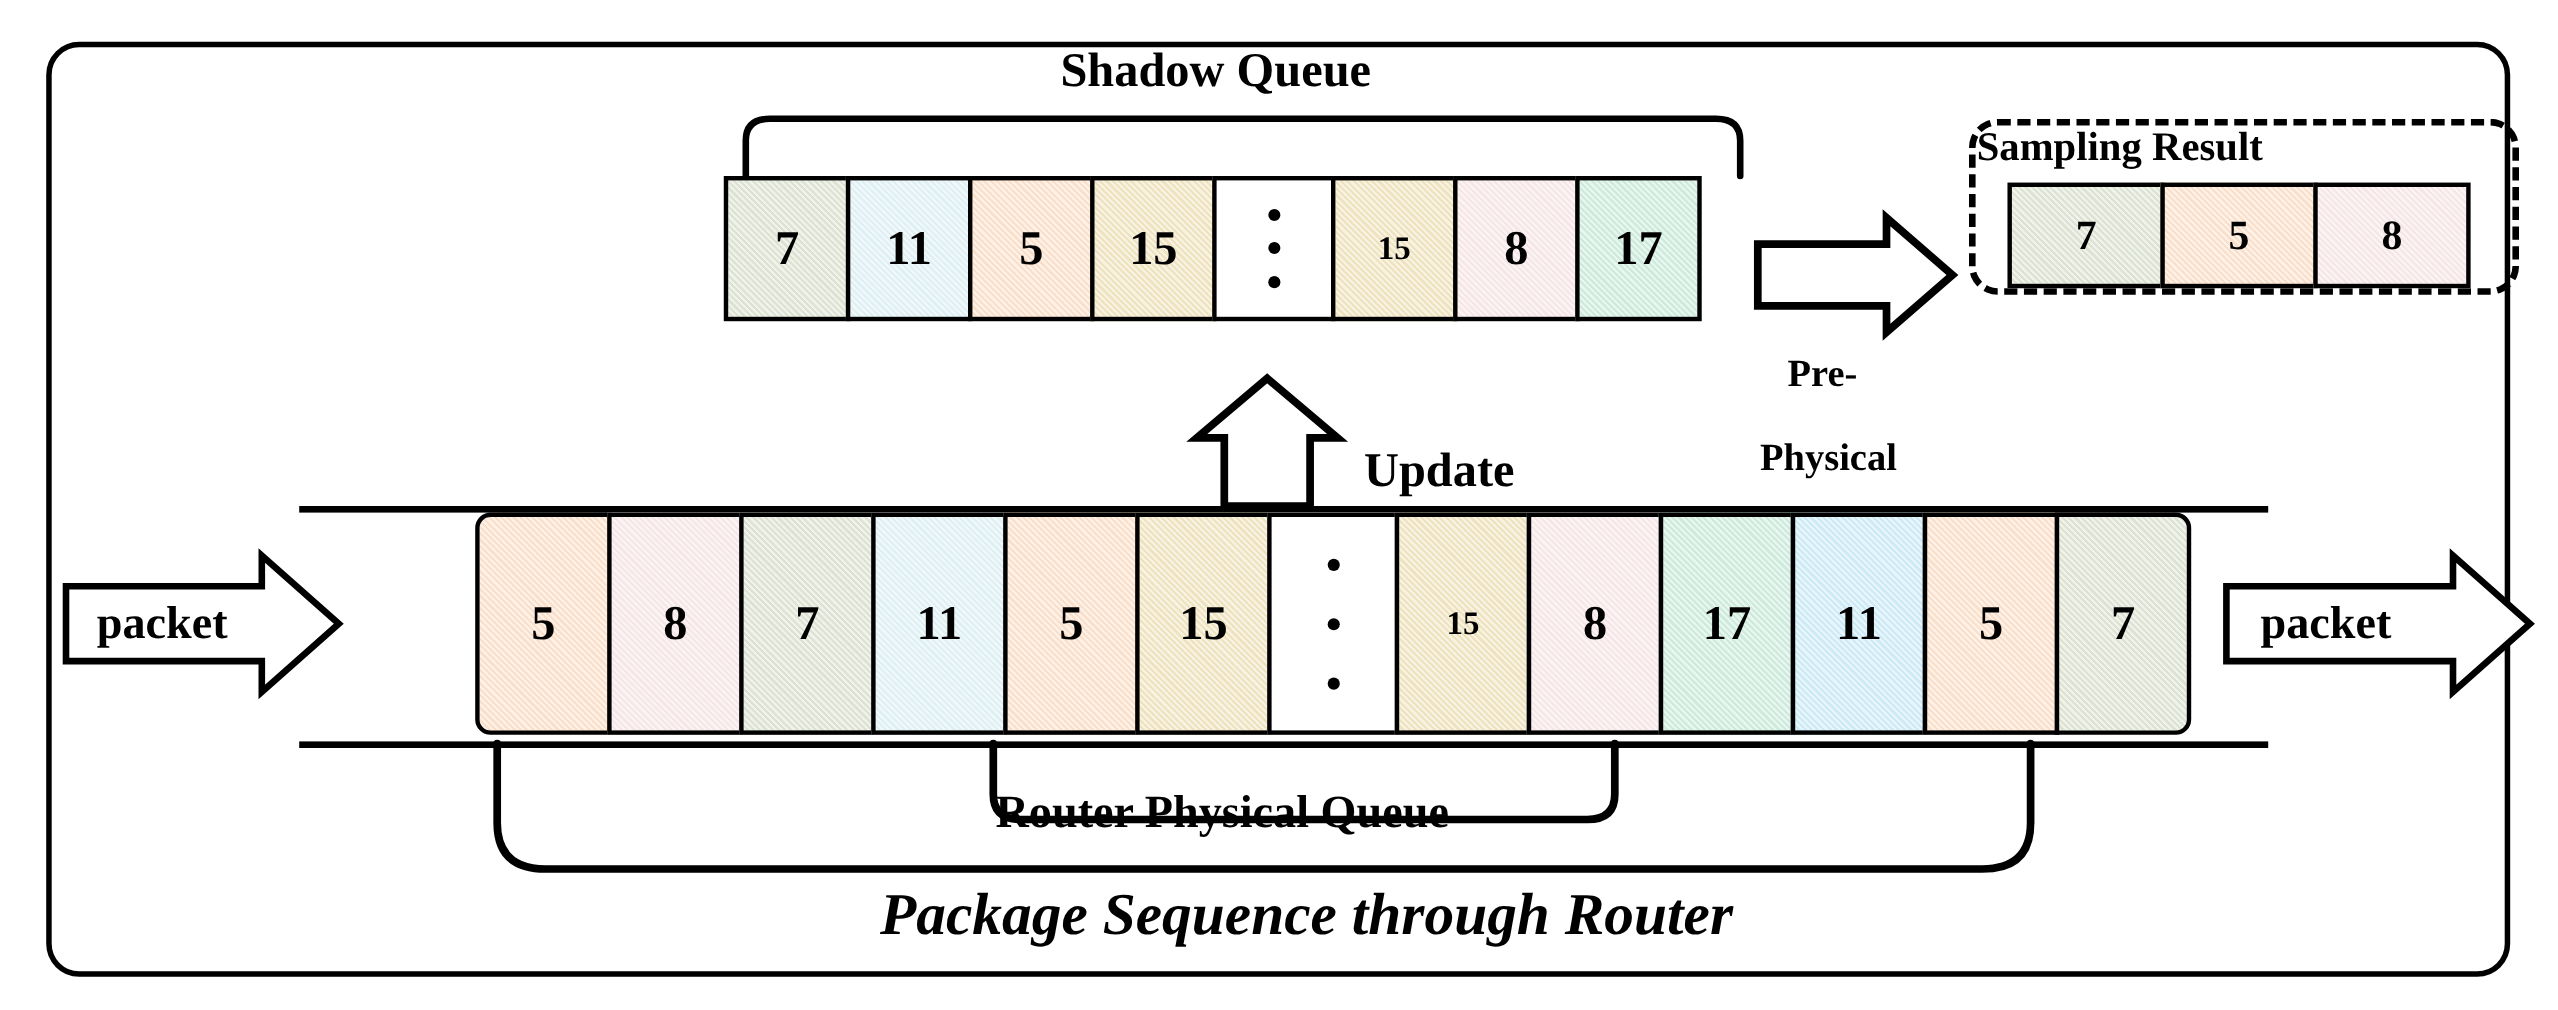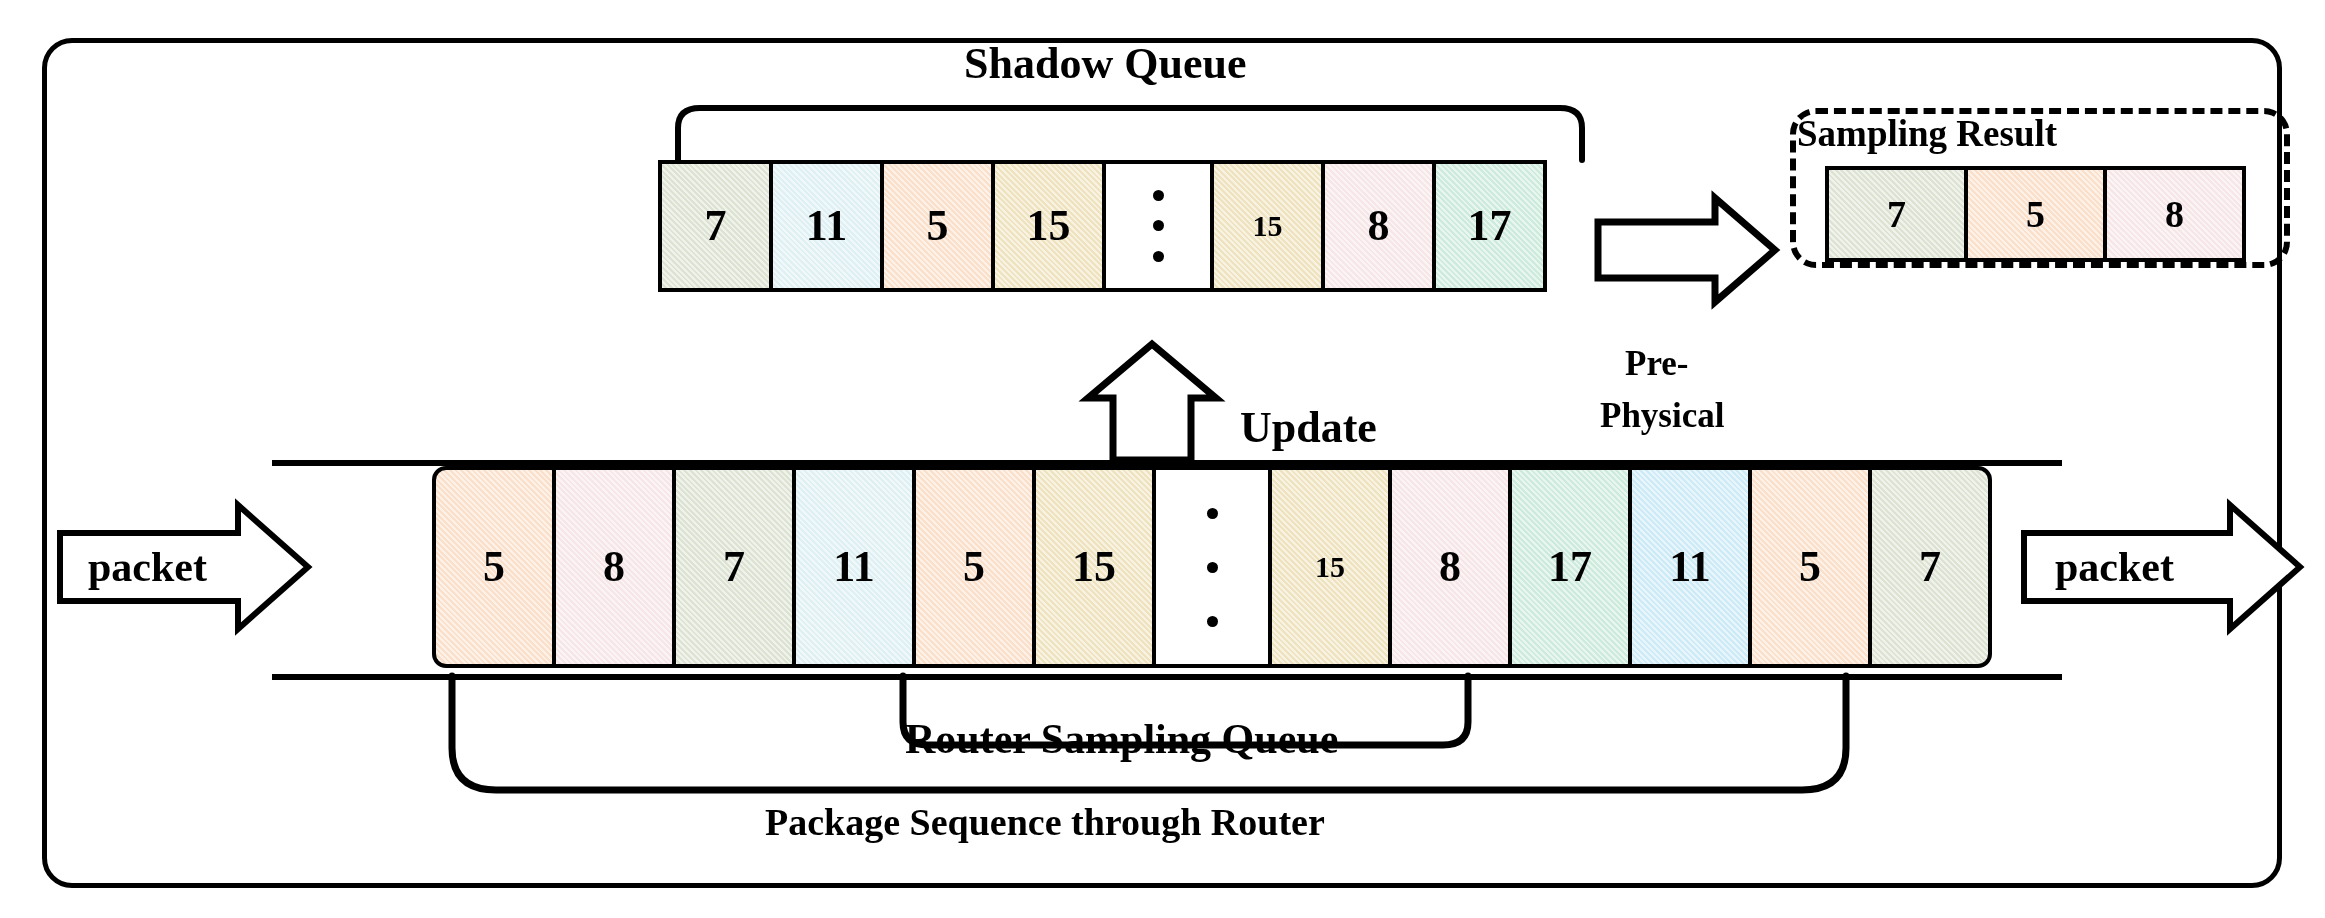--- a/index.html
+++ b/index.html
@@ -95,27 +95,27 @@
 <div id="stage">
 
   <div class="outer-frame"></div>
 
   <div class="lbl" id="t-shadow" style="left:964px; top:38px; font-size:44px;">Shadow Queue</div>
 
   <div class="lbl" id="t-sampling" style="left:1797px; top:80px; font-size:37px;margin-top:32px;">Sampling Result</div>
 
   <div class="lbl" id="t-update" style="left:1240px; top:402px; font-size:44px;">Update</div>
 
-  <div class="lbl" id="t-pre" style="left:1625px; top:344px; font-size:35px;">Pre-</div>
+  <div class="lbl" id="t-pre" style="left:1625px; top:320px; font-size:35px;">Pre-</div>
 
   <div class="lbl" id="t-sampling2" style="left:1600px; top:396px; font-size:35px;">Physical</div>
 
-  <div class="lbl" id="t-rpq" style="left:905px; top:715px; font-size:42px;">Router Sampling Queue</div>
-
-  <div class="lbl" id="t-pkgseq" style="left:765px; top:800px; font-size:38px;">Package Sequence through Router</div>
+  <div class="lbl" id="t-rpq" style="left:905px; top:715px; font-size:42px;">Router Physical Queue</div>
+
+  <div class="lbl" id="t-pkgseq" style="left:800px; top:800px; font-size:54px;font-style:italic;">Package Sequence through Router</div>
 
   <div class="dashed-box" style="left:1790px; top:108px; width:500px; height:160px;"></div>
 
   <div class="rail" style="left:272px; top:460px; width:1790px;"></div>
   <div class="rail" style="left:272px; top:674px; width:1790px;"></div>
 
   <svg class="ov" viewBox="0 0 2325 918" xmlns="http://www.w3.org/2000/svg">
 
     <path d="M 678 160 L 678 128 Q 678 108 700 108 L 1560 108 Q 1582 108 1582 128 L 1582 160" fill="none" stroke="#000" stroke-width="6" stroke-linecap="round"></path>
 

